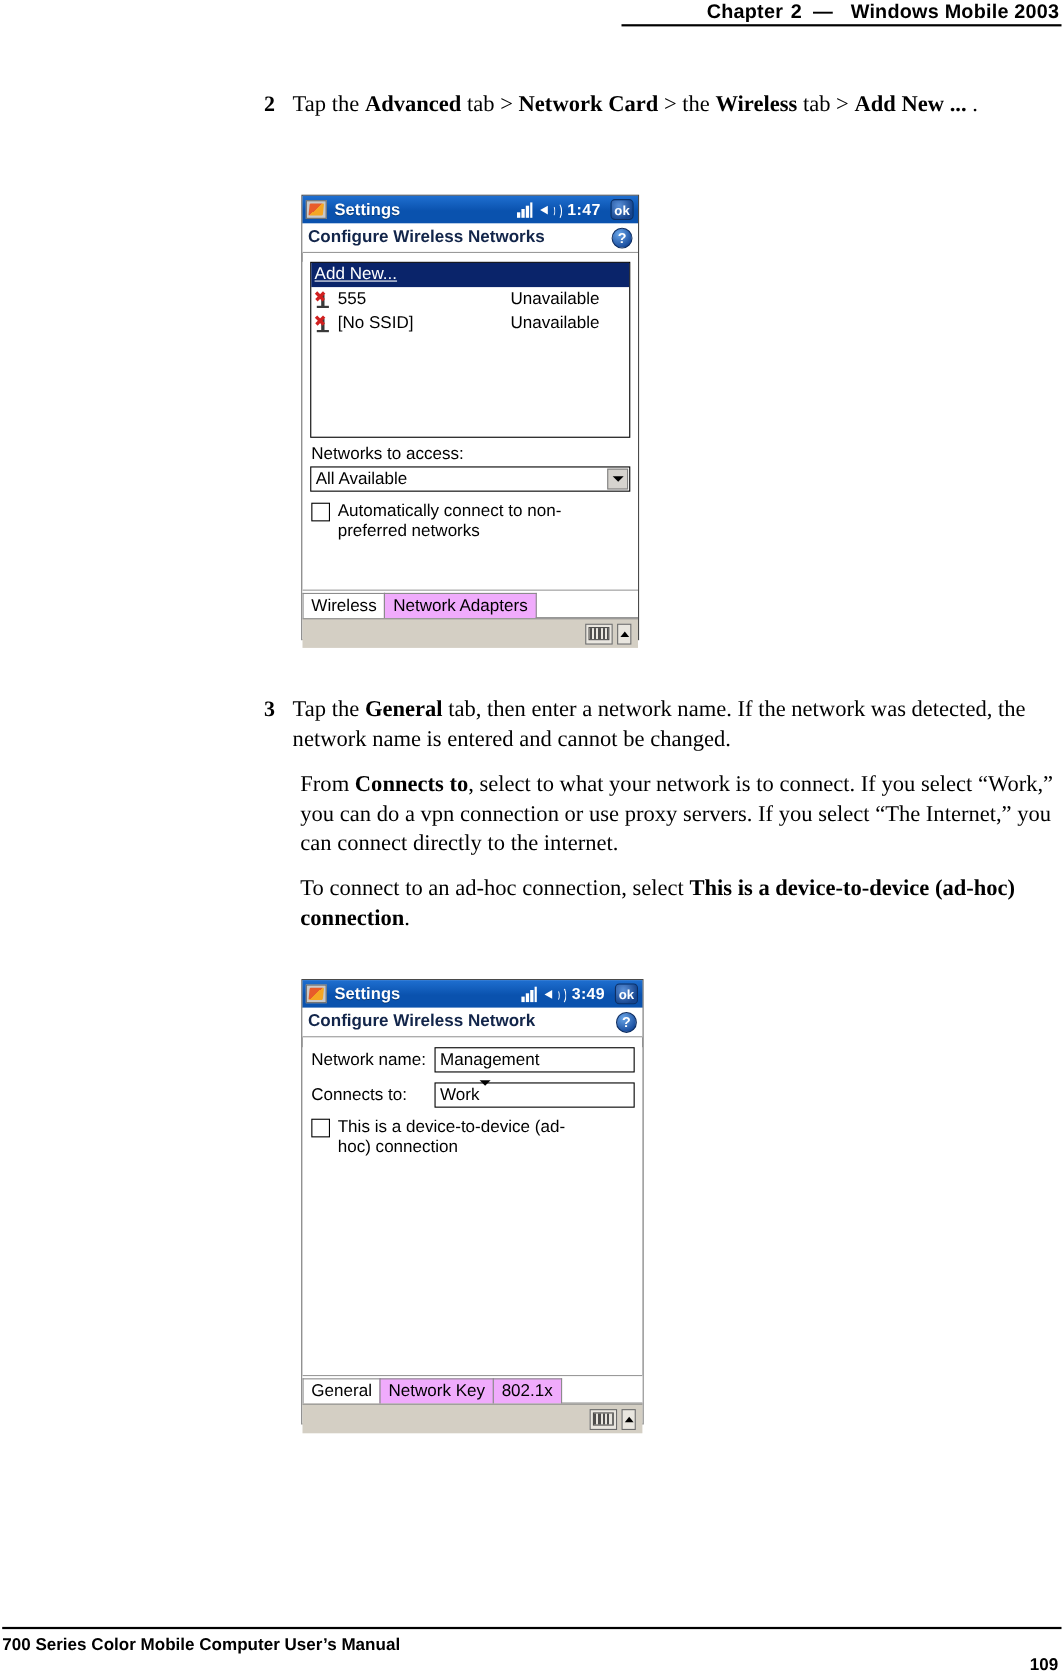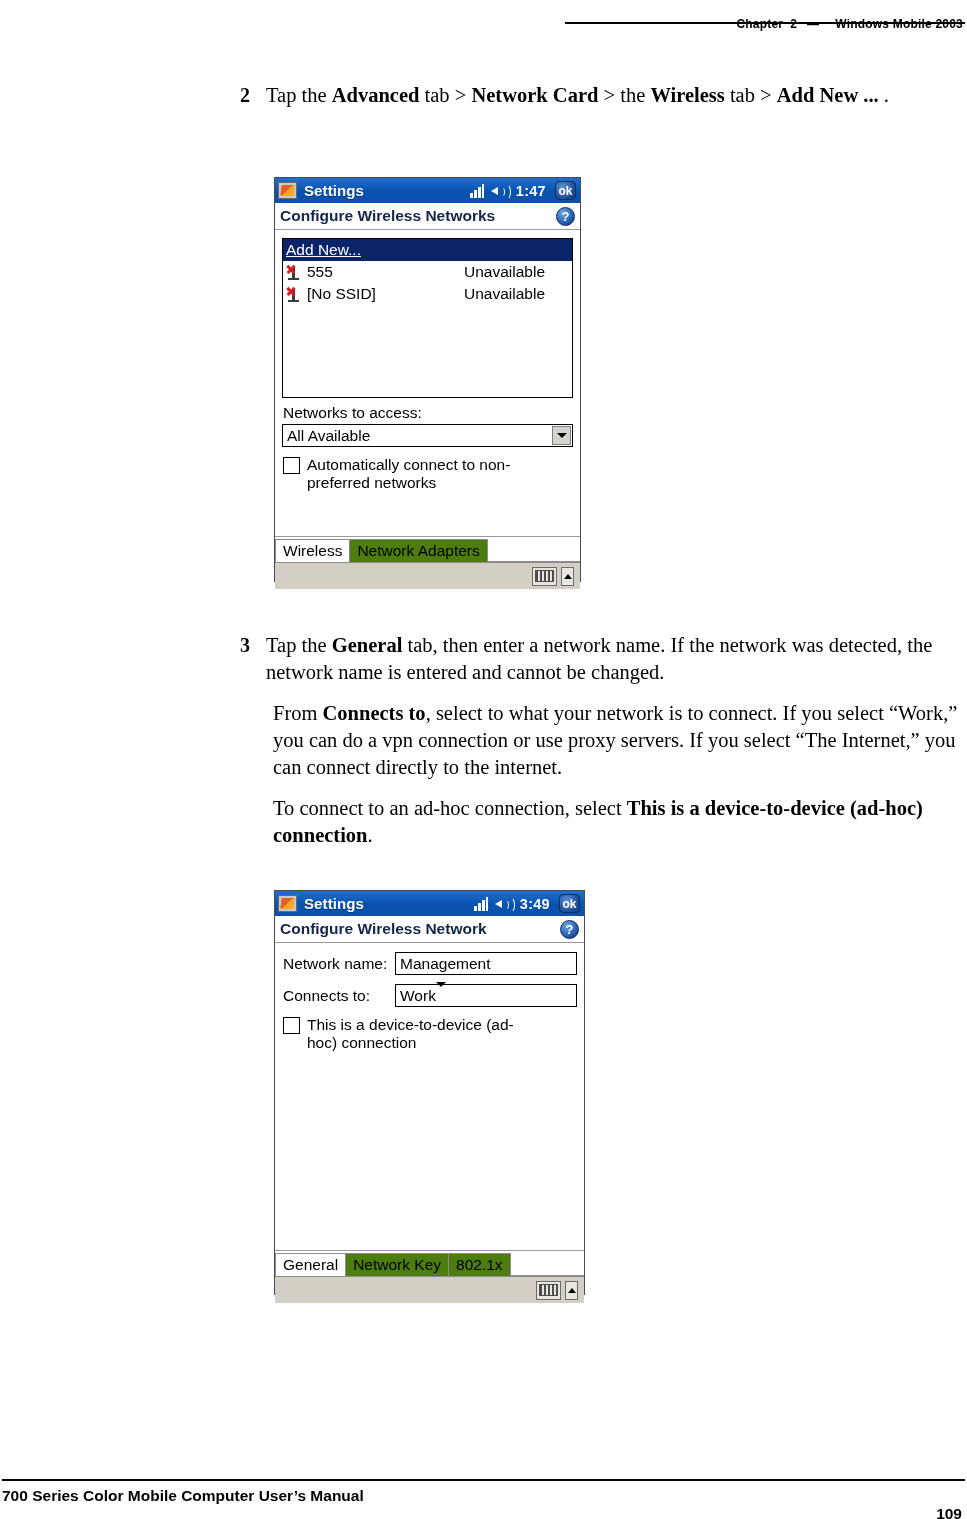--- a/index.html
+++ b/index.html
@@ -28,24 +28,24 @@
     position: absolute;
     left: 565px;
     top: 22px;
     width: 400px;
     height: 2px;
     background: #000000;
   }
   .header-text {
     position: absolute;
     right: 4px;
-    top: 17px;
+    top: 0px;
     font-family: "Liberation Sans", sans-serif;
     font-weight: bold;
-    font-size: 12px;
+    font-size: 18px;
     letter-spacing: 0.2px;
     white-space: nowrap;
   }
   .header-text .chapter-word { }
   .header-text .chap-num { padding-left: 7px; }
   .header-text .dash { padding-left: 10px; padding-right: 16px; }
   .header-text .title { }
 
   
   .page-footer {
@@ -322,21 +322,21 @@
     border-top: 1px solid #9a9a9a;
     background: #ffffff;
   }
   .tab {
     height: 23px;
     padding: 0 7px;
     font-size: 15.5px;
     display: flex; align-items: center;
     border: 1px solid #8c8c8c;
     border-bottom: none;
-    background: #4d7c0f;
+    background: #f0abfc;
     box-sizing: border-box;
     margin-right: -1px;
   }
   .tab.active {
     background: #ffffff;
     font-weight: normal;
   }
   .tabfill {
     flex: 1;
     height: 23px;

